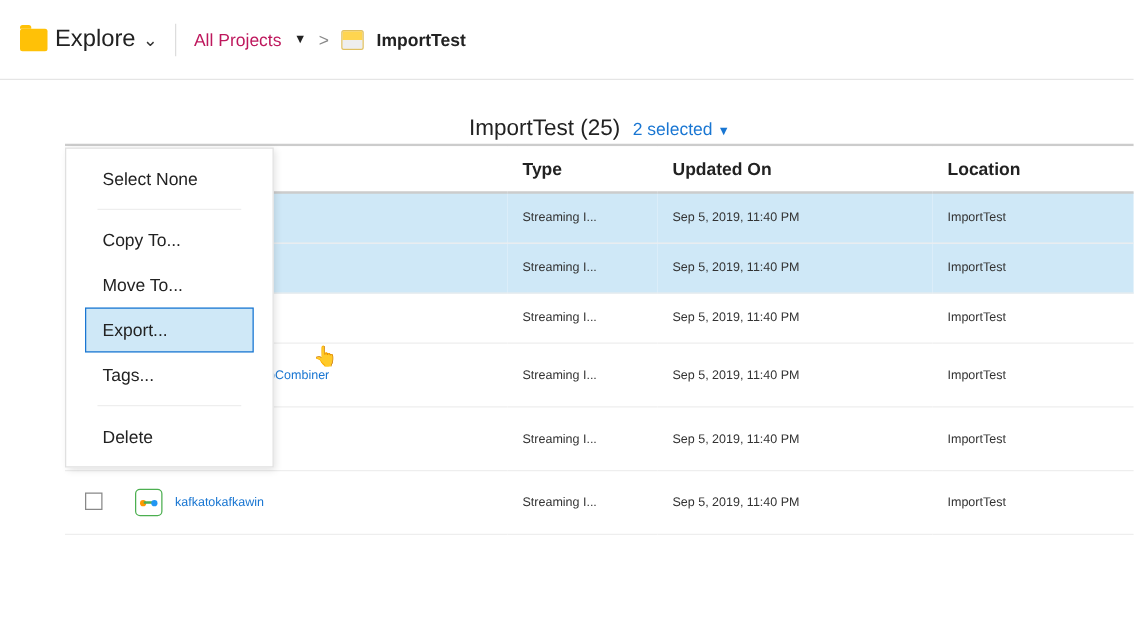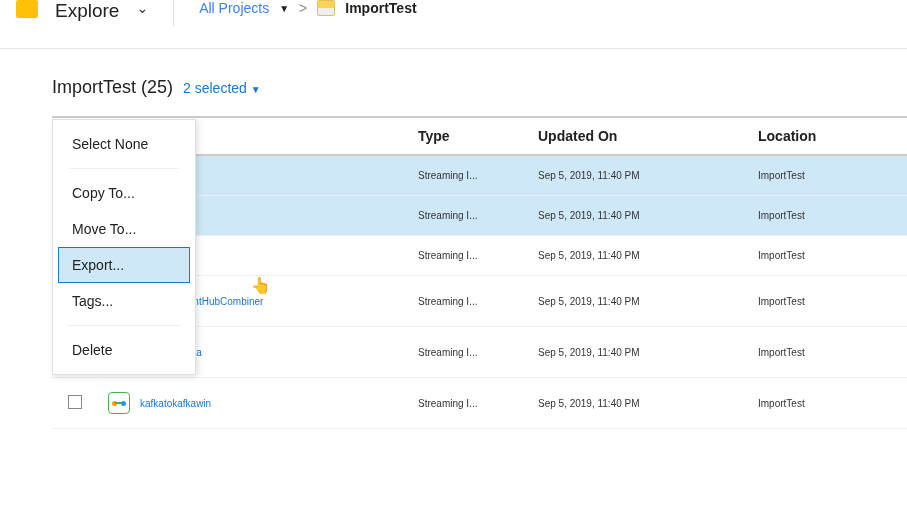--- a/index.html
+++ b/index.html
@@ -7,25 +7,25 @@
       font-family: "Segoe UI", Arial, sans-serif;
       font-size: 14px;
       color: #222;
       background: #fff;
       width: 907px;
       height: 511px;
       overflow: hidden;
     }
     .topbar {
       display: flex;
-      align-items: flex-start;
-      height: 49px;
+      align-items: center;
+      height: 64px;
       padding: 0 16px;
       border-bottom: 1px solid #e5e5e5;
-      gap: 13px;
+      gap: 2px;
     }
     .folder-icon {
       width: 22px; height: 18px;
       background: #ffc107;
       border-radius: 2px;
       position: relative;
     }
     .folder-icon::before {
       content: '';
       position: absolute;
@@ -49,41 +49,42 @@
       background: #ddd;
       margin: 0 12px;
     }
     .breadcrumb {
       display: flex;
       align-items: center;
       gap: 10px;
       font-size: 14px;
     }
     .bc-link {
-      color: #3b82f6;
+      color: #be185d;
       cursor: pointer;
     }
     .bc-caret { color: #222; font-size: 10px;}
     .bc-gt { color: #888; }
     .project-icon {
       width: 18px; height: 16px;
       background: linear-gradient(#ffd54f 50%, #eee 50%);
       border: 1px solid #e0c060;
       border-radius: 2px;
     }
     .bc-current { font-weight: 700; color: #222; }
 
     .content {
       padding: 28px 0 0 52px;
     }
     .heading-row {
       display: flex;
       align-items: center;
       gap: 10px;
-      margin-bottom: 18px;
+      margin-bottom: 2px;
+      justify-content: center;
     }
     .heading {
       font-size: 18px;
       color: #222;
     }
     .selected-link {
       color: #1976d2;
       font-size: 14px;
       cursor: pointer;
     }
@@ -151,26 +152,26 @@
       width:8px;height:2px;background:#4caf50;position:absolute;
     }
     .name-link {
       color: #1976d2;
       cursor: pointer;
     }
     
     .ctx-menu {
       position: absolute;
       top: 1px; left: 0;
-      width: 144px;
+      width: 167px;
       background: #fff;
       border: 1px solid #e0e0e0;
       box-shadow: 2px 2px 6px rgba(0,0,0,0.12);
       z-index: 10;
-      padding: 6px 5px;
+      padding: 6px 15px;
     }
     .ctx-item {
       padding: 10px 14px;
       font-size: 14px;
       color: #222;
       cursor: pointer;
     }
     .ctx-item.hovered {
       background: #cfe8f7;
       outline: 1px solid #1976d2;

